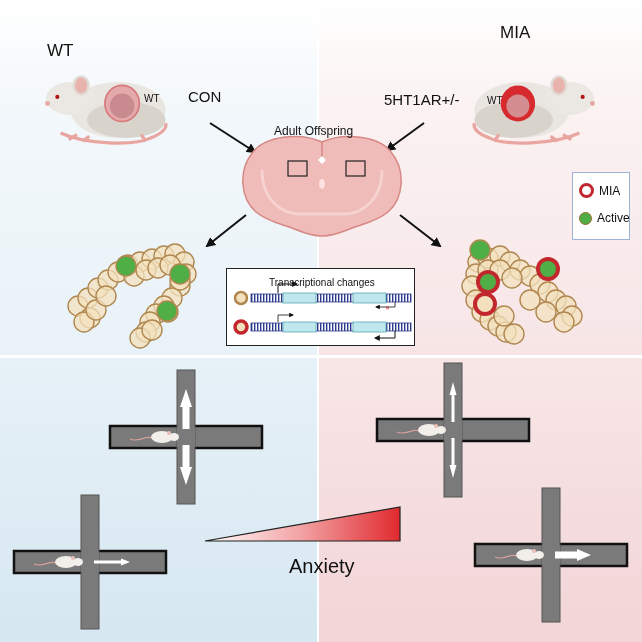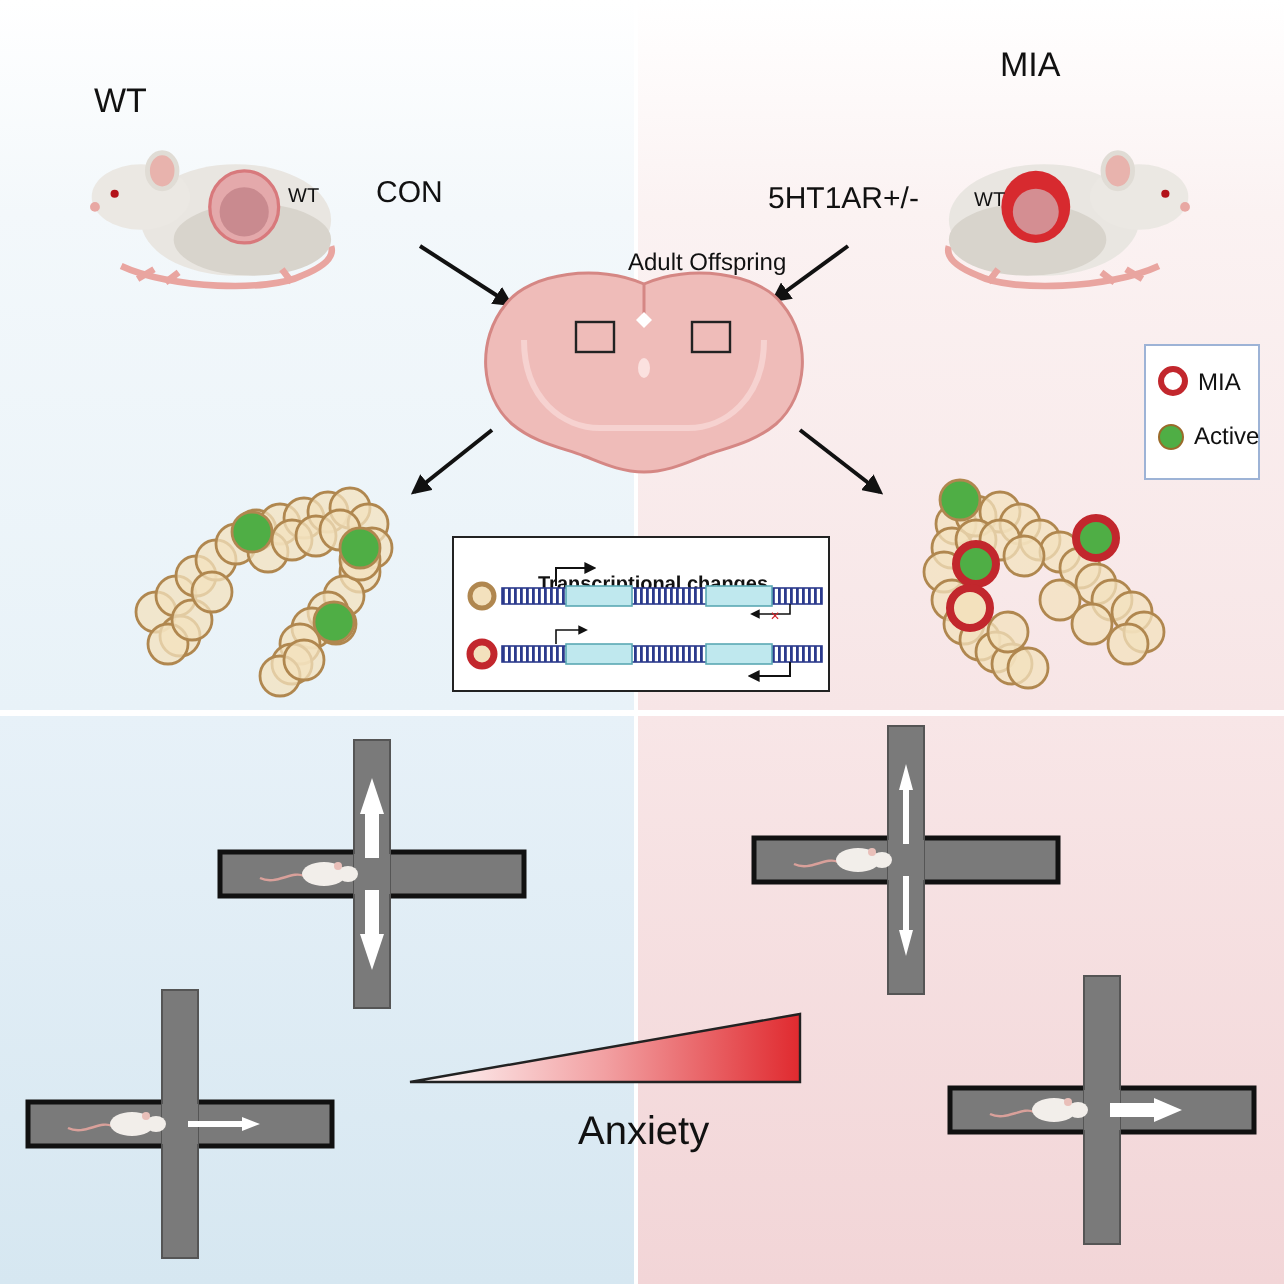--- a/index.html
+++ b/index.html
@@ -5,21 +5,21 @@
   html, body { margin: 0; padding: 0; }
   body { width: 642px; height: 642px; position: relative; overflow: hidden; background: #ffffff; font-family: "Liberation Sans", sans-serif; }
   .panel { position: absolute; }
   #p-tl { left: 0; top: 0; width: 317px; height: 355px; background: linear-gradient(180deg, #ffffff 0%, #f3f8fb 30%, #e8f2f8 100%); }
   #p-tr { left: 319px; top: 0; width: 323px; height: 355px; background: linear-gradient(180deg, #ffffff 0%, #fbf2f2 30%, #f7e5e6 100%); }
   #p-bl { left: 0; top: 358px; width: 317px; height: 284px; background: linear-gradient(180deg, #e7f1f8 0%, #d6e7f1 100%); }
   #p-br { left: 319px; top: 358px; width: 323px; height: 284px; background: linear-gradient(180deg, #f8e6e7 0%, #f2d5d7 100%); }
   .label { position: absolute; color: #111; white-space: nowrap; }
   .lbl-big { font-size: 17px; }
   .lbl-mid { font-size: 15px; }
-  .lbl-sm { font-size: 12px; margin-left: 40px; }
+  .lbl-sm { font-size: 12px; }
   svg.layer { position: absolute; left: 0; top: 0; }
   .legend { position: absolute; left: 572px; top: 172px; width: 56px; height: 66px; background: #ffffff; border: 1px solid #9db3d6; }
   .legend .row { position: absolute; left: 6px; display: flex; align-items: center; gap: 5px; font-size: 12px; color: #111; }
   .legend .ring { width: 9px; height: 9px; border-radius: 50%; border: 3px solid #c2272d; background: #fff; }
   .legend .dot { width: 13px; height: 13px; border-radius: 50%; background: #4fae45; border: 1.5px solid #9a6a2a; box-sizing: border-box; }
   .txbox { position: absolute; left: 226px; top: 268px; width: 187px; height: 76px; background: #ffffff; border: 1.5px solid #222; }
 </style>
 </head>
 <body>
 
@@ -221,21 +221,21 @@
     <span class="ring"></span>
     <span>MIA</span>
   </div>
   <div class="row" style="top:38px;align-items:flex-end;">
     <span class="dot"></span>
     <span>Active</span>
   </div>
 </div>
 
 <div class="txbox">
-  <div class="label" style="left:42px; top:18px; font-size:10px;font-weight:bold;">Transcriptional changes</div>
+  <div class="label" style="left:42px; top:8px; font-size:10px;">Transcriptional changes</div>
   <svg width="187" height="76" style="position:absolute; left:0; top:0;">
     <defs>
       <pattern id="dna" width="3" height="8" patternUnits="userSpaceOnUse">
         <rect width="3" height="8" fill="#ffffff"></rect>
         <rect x="0" y="0" width="1.4" height="8" fill="#2b3a8c"></rect>
       </pattern>
       <marker id="sah" viewBox="0 0 10 10" refX="8" refY="5" markerWidth="6" markerHeight="6" orient="auto">
         <path d="M0,0 L10,5 L0,10 z" fill="#111"></path>
       </marker>
     </defs>

